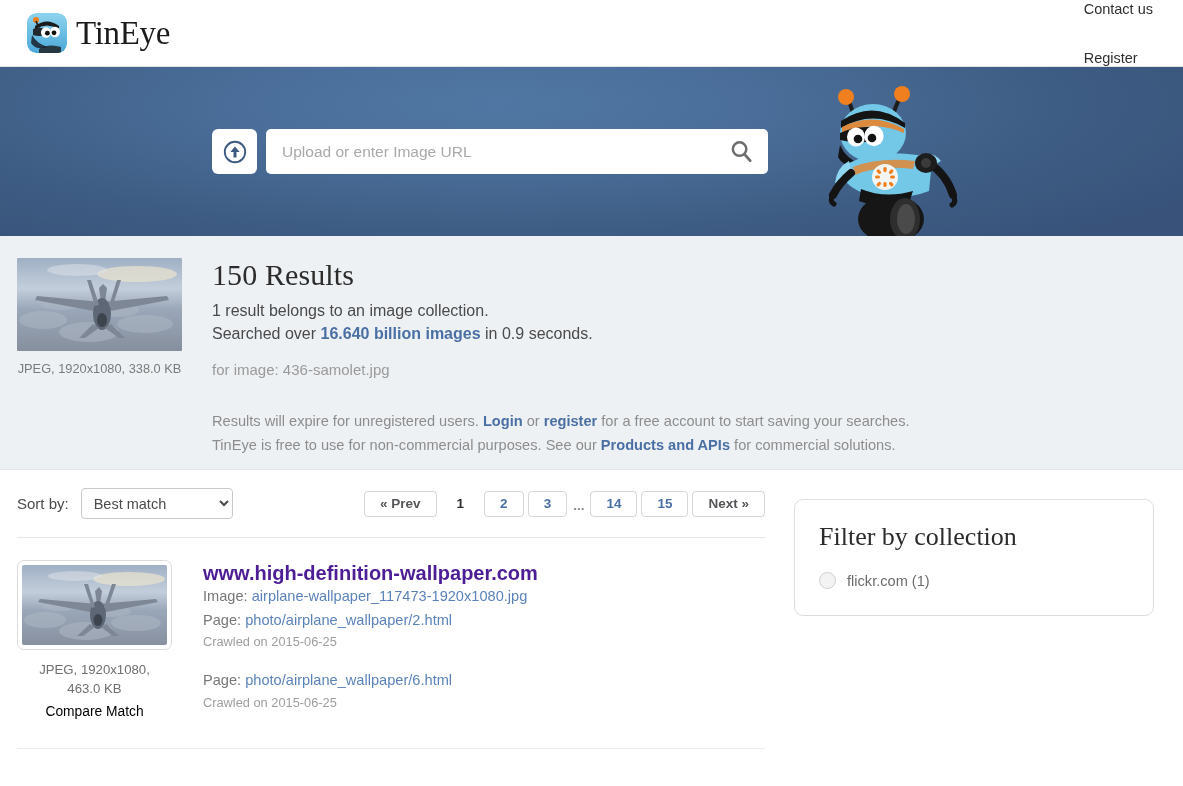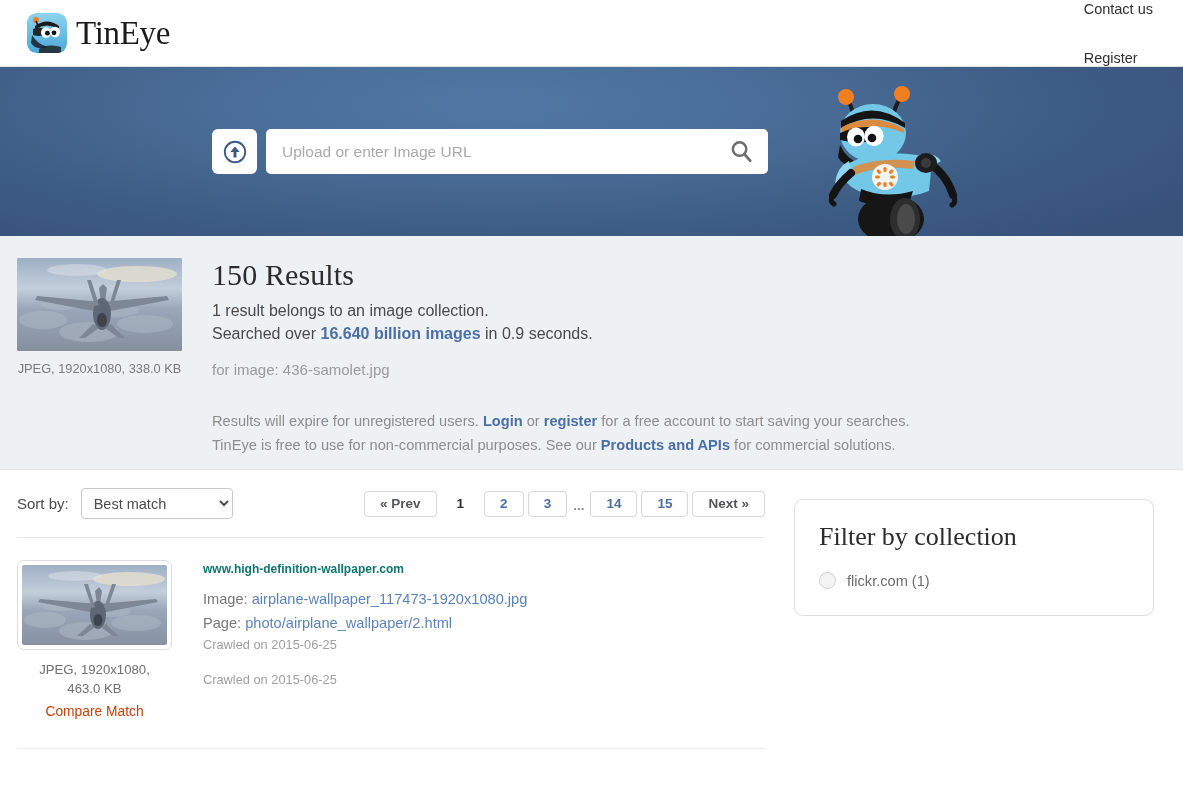--- a/index.html
+++ b/index.html
@@ -295,34 +295,33 @@
     width: 155px;
     text-align: center;
     margin-top: 10px;
     font-size: 13.2px;
     color: #6f6f6f;
     line-height: 1.45;
   }
   .compare-link {
     display: block;
     margin-top: 4px;
-    color: #c2410c;
+    color: #000000;
     font-size: 13.8px;
     text-decoration: none;
     cursor: pointer;
   }
   .result-info { padding-left: 19px; padding-top: 2px; }
   .result-domain {
-    font-size: 12px;
+    font-size: 20px;
     font-weight: bold;
-    color: #0f766e;
+    color: #4c1d95;
     text-decoration: none;
     cursor: pointer;
     display: block;
-    margin-bottom: 12px;
   }
   .kv { font-size: 14.6px; color: #777; line-height: 1.62; }
   .kv a { color: #5b83b9; text-decoration: none; cursor: pointer; }
   .crawled { font-size: 12.8px; color: #9e9e9e; margin-top: 2px; }
   .link-group + .link-group { margin-top: 20px; }
 
   
   .sidebar {
     padding-top: 29px;
     padding-left: 12px;
@@ -605,20 +604,23 @@
           <div class="kv">
             <span>Image: </span><a href="#">airplane-wallpaper_117473-1920x1080.jpg</a>
           </div>
           <div class="kv">
             <span>Page: </span><a href="#">photo/airplane_wallpaper/2.html</a>
           </div>
           <div class="crawled">Crawled on 2015-06-25</div>
         </div>
 
         <div class="link-group">
+          <div class="kv">
+            <span>Page: </span><a href="#">photo/airplane_wallpaper/6.html</a>
+          </div>
           <div class="crawled">Crawled on 2015-06-25</div>
         </div>
       </div>
     </article>
   </main>
 
   <aside class="sidebar">
     <div class="filter-card">
       <h2 class="filter-title">Filter by collection</h2>
       <label class="filter-item">

